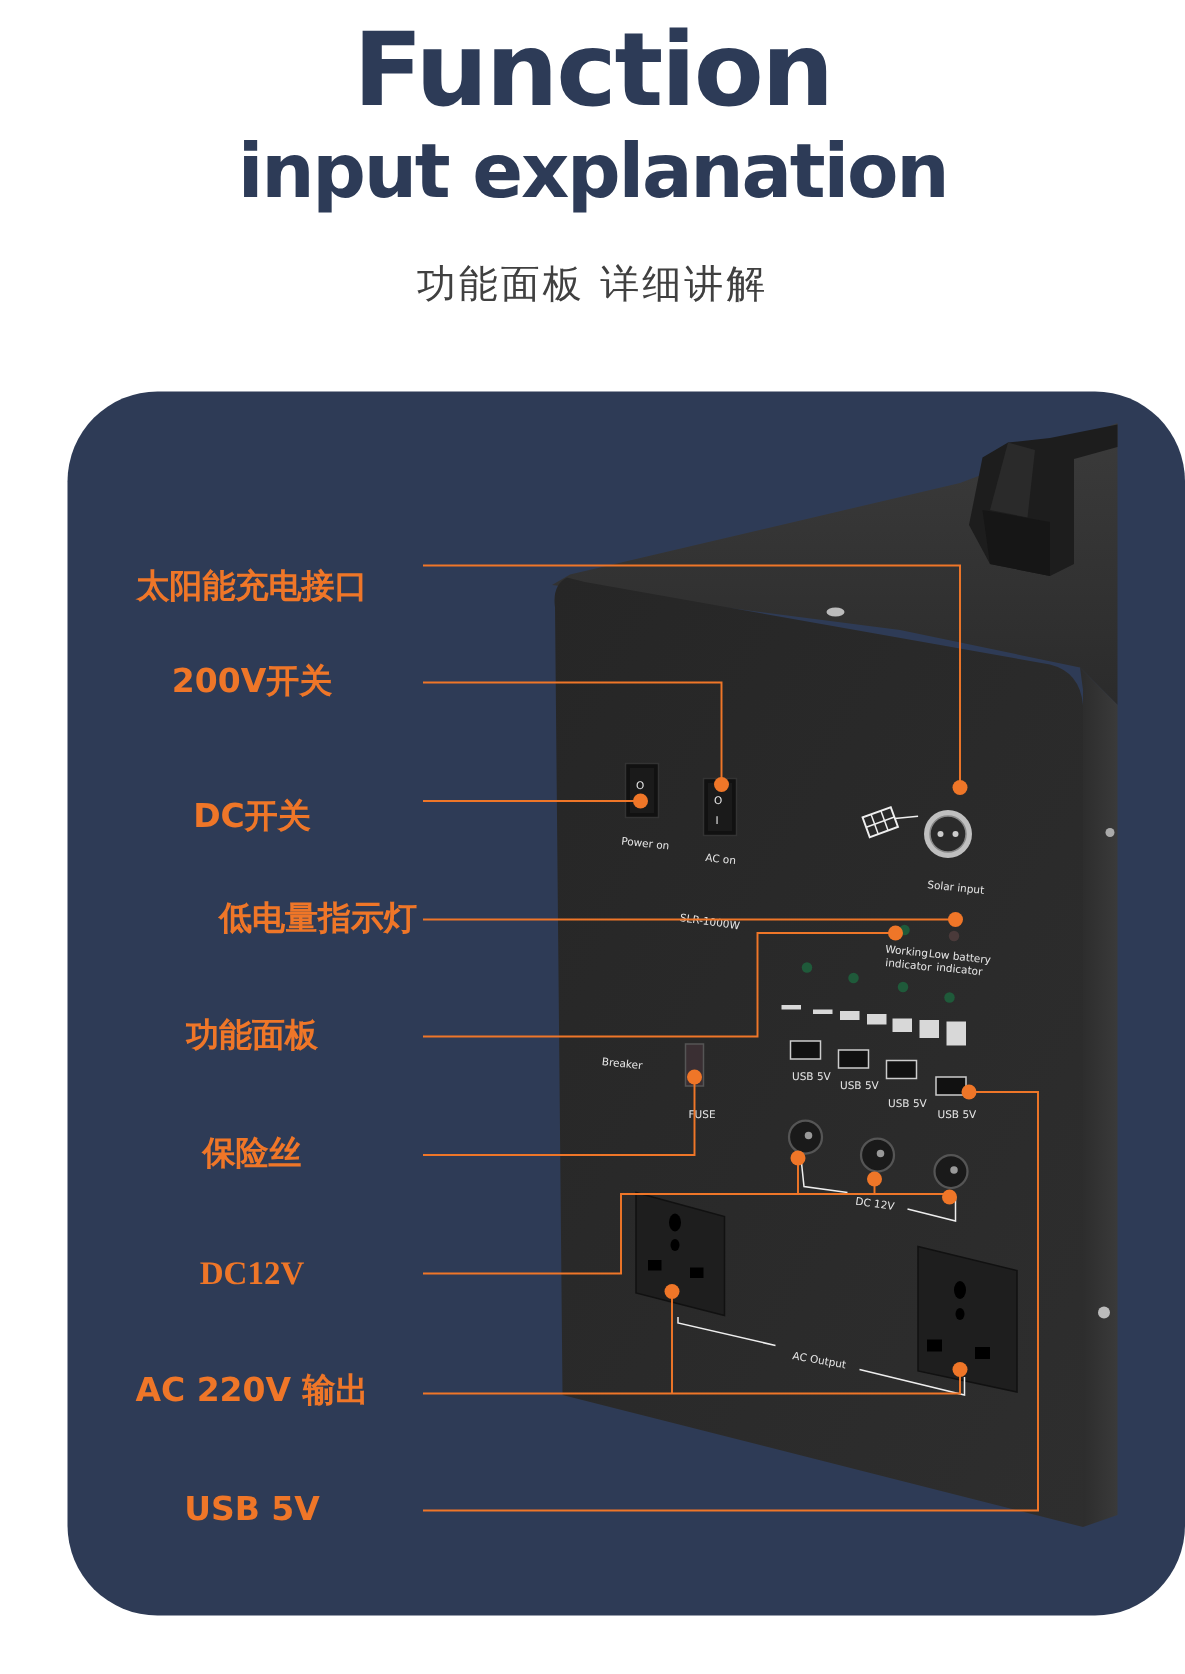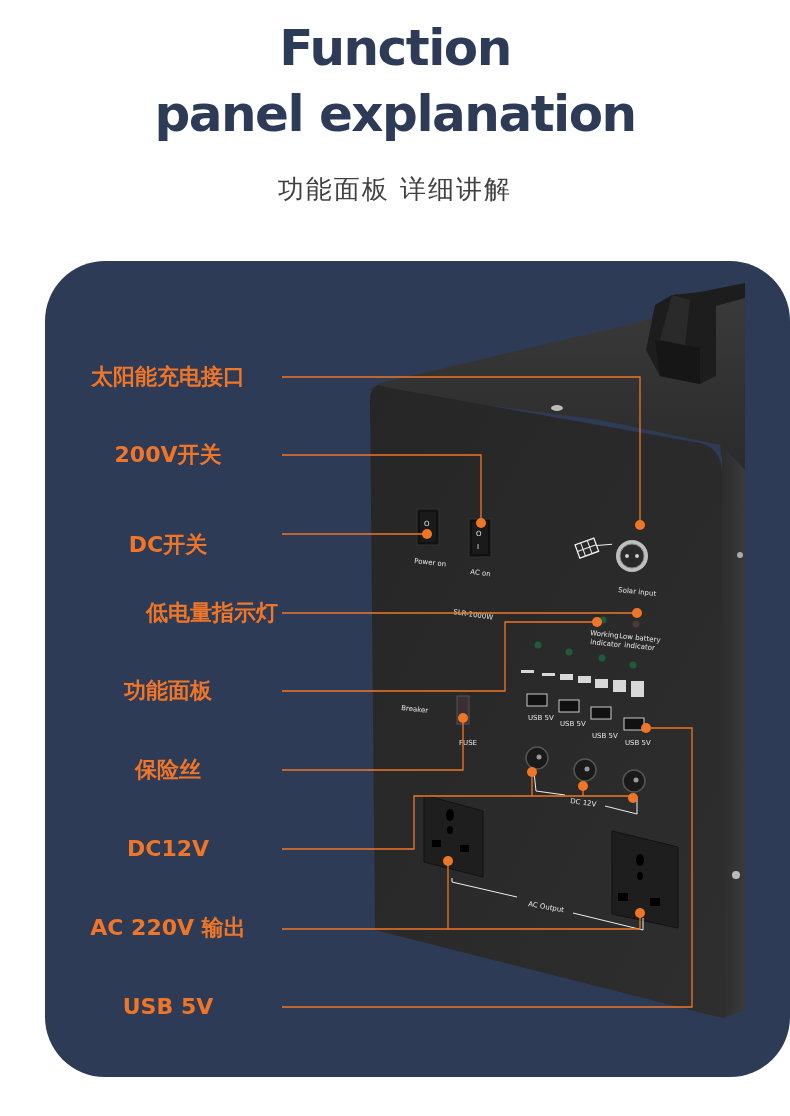--- a/index.html
+++ b/index.html
@@ -5,21 +5,21 @@
   html, body { margin: 0; padding: 0; }
   body {
     width: 790px; height: 1116px; background: #ffffff; position: relative; overflow: hidden;
     font-family: "DejaVu Sans", "Liberation Sans", sans-serif;
   }
   .title {
     position: absolute; left: 0; width: 790px; text-align: center;
     color: #2d3b57; font-weight: bold; font-family: "DejaVu Sans", sans-serif;
     letter-spacing: -1.5px;
   }
-  .title.l1 { top: 18px; font-size: 50px; line-height: 60px; }
+  .title.l1 { top: 18px; font-size: 68px; line-height: 60px; }
   .title.l2 { top: 84px; font-size: 50px; line-height: 60px; }
   .subtitle {
     position: absolute; top: 172px; left: 0; width: 790px; text-align: center;
     color: #404040; font-size: 26px; letter-spacing: 2px;
     font-family: "DejaVu Sans", sans-serif;
   }
   .card {
     position: absolute; left: 45px; top: 261px; width: 745px; height: 816px;
     background: #2e3b56; border-radius: 60px 60px 60px 60px;
     overflow: hidden;
@@ -31,21 +31,21 @@
   }
   
   .device-wrap { position: absolute; left: 0; top: 0; width: 790px; height: 1116px; pointer-events: none; }
   .callouts { position: absolute; left: 0; top: 0; width: 790px; height: 1116px; }
   .panel-text { font-family: "DejaVu Sans", sans-serif; fill: #e6e6e6; font-size: 7px; }
 </style>
 </head>
 <body>
 
 <div class="title l1">Function</div>
-<div class="title l2">panel explanation</div>
+<div class="title l2">input explanation</div>
 <div class="subtitle">功能面板 详细讲解</div>
 
 <div class="card"></div>
 
 <svg class="device-wrap" width="790" height="1116" viewBox="0 0 790 1116">
   <defs>
     <linearGradient id="topG" x1="0" y1="0" x2="0" y2="1">
       <stop offset="0" stop-color="#3b3b3b"></stop>
       <stop offset="1" stop-color="#2b2b2b"></stop>
     </linearGradient>
@@ -217,21 +217,21 @@
     <circle cx="463" cy="718" r="5"></circle>
     <circle cx="532" cy="772" r="5"></circle>
     <circle cx="583" cy="786" r="5"></circle>
     <circle cx="633" cy="798" r="5"></circle>
     <circle cx="448" cy="861" r="5"></circle>
     <circle cx="640" cy="913" r="5"></circle>
     <circle cx="646" cy="728" r="5"></circle>
   </g>
 </svg>
 
-<div class="label" style="top:362px;">太阳能充电接口</div>
+<div class="label" style="top:377px;">太阳能充电接口</div>
 <div class="label" style="top:440px;">200V开关</div>
 <div class="label" style="top:530px;">DC开关</div>
 <div class="label" style="top:598px;text-align:right;">低电量指示灯</div>
 <div class="label" style="top:676px;">功能面板</div>
 <div class="label" style="top:755px;">保险丝</div>
-<div class="label" style="top:834px;">DC12V</div>
+<div class="label" style="top:834px;font-family:Liberation Serif, serif;">DC12V</div>
 <div class="label" style="top:913px;">AC 220V 输出</div>
 <div class="label" style="top:992px;">USB 5V</div>
 
 </body></html>

